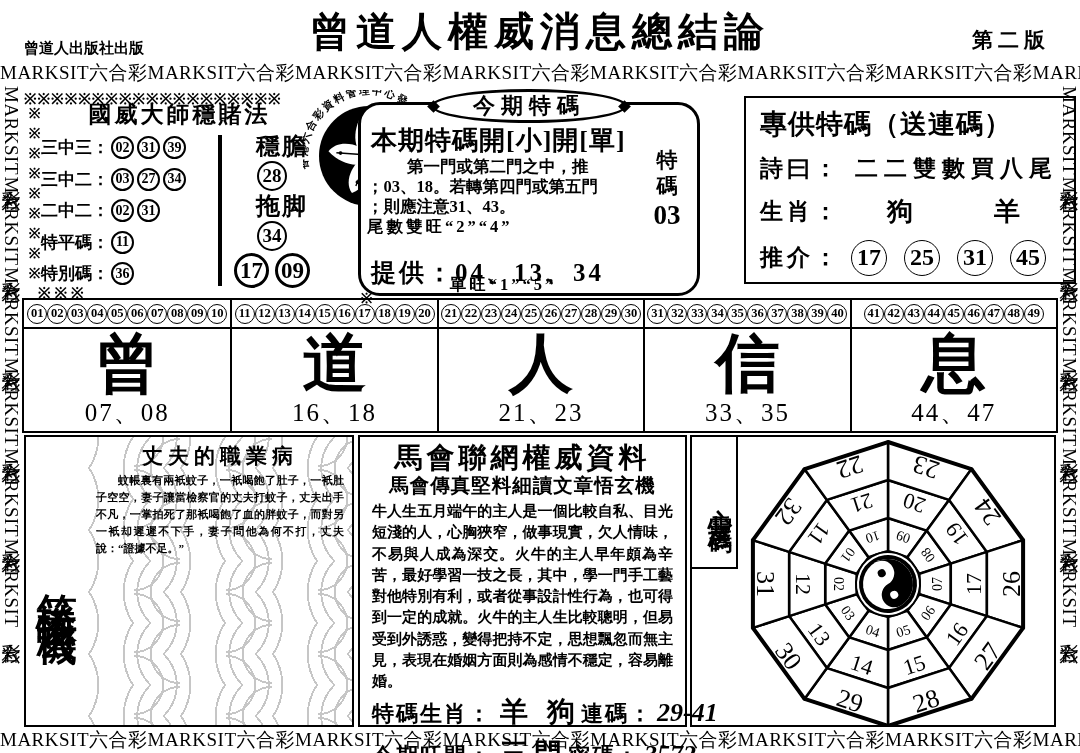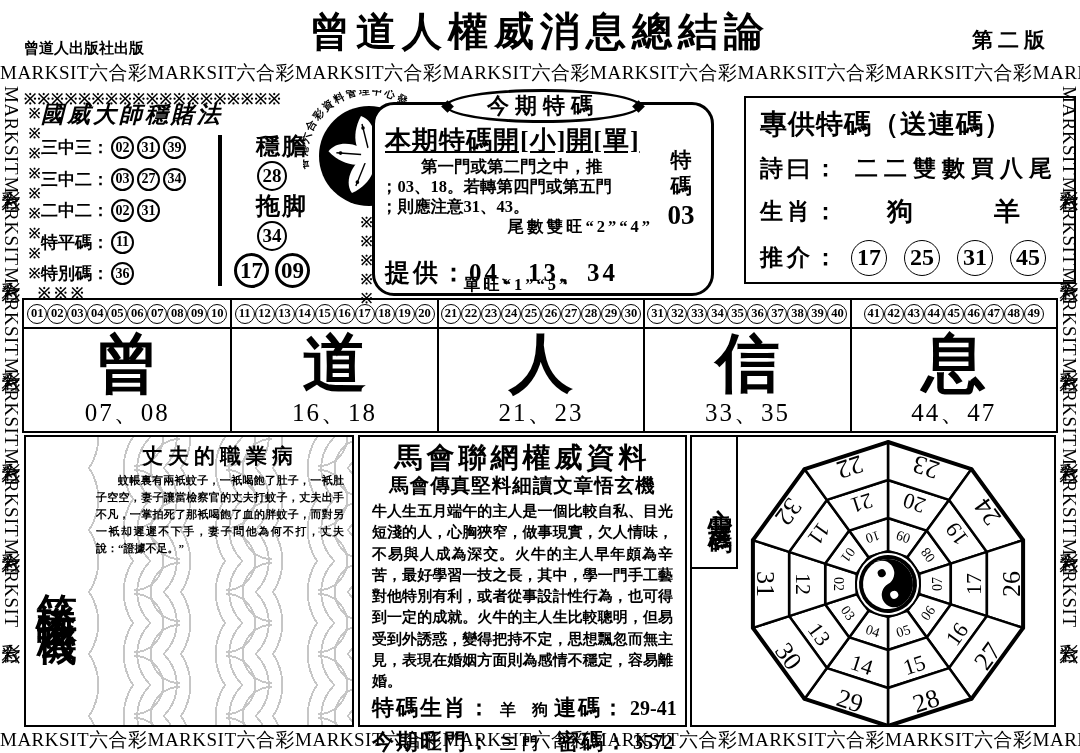--- a/index.html
+++ b/index.html
@@ -23,51 +23,51 @@
 
   
   .main{position:absolute;left:22px;top:86px;width:1036px;height:643px;}
 
   
   .master{position:absolute;left:2px;top:4px;width:294px;height:208px;}
   .ast-top{position:absolute;top:-2px;left:0;width:100%;font-size:15px;letter-spacing:1px;overflow:hidden;white-space:nowrap;font-weight:bold;}
   .ast-left{position:absolute;left:0;top:13px;height:180px;writing-mode:vertical-rl;text-orientation:upright;font-size:14px;letter-spacing:1px;overflow:hidden;font-weight:bold;}
   .ast-bottom{position:absolute;left:14px;bottom:-4px;font-size:15px;letter-spacing:4px;font-weight:bold;}
   .m-content{position:absolute;left:17px;top:12px;right:0;bottom:8px;display:flex;flex-direction:column;}
-  .m-title{text-align:left;font-size:23px;font-weight:bold;letter-spacing:3px;line-height:26px;font-style:italic;}
+  .m-title{text-align:center;font-size:23px;font-weight:bold;letter-spacing:3px;line-height:26px;}
   .m-body{flex:1;display:flex;margin-top:3px;}
   .m-rows{flex:1;display:flex;flex-direction:column;justify-content:space-between;padding:2px 0;}
   .m-row{display:flex;align-items:center;height:29px;}
   .m-label{font-size:17px;font-weight:bold;white-space:nowrap;}
   .m-nums{display:flex;gap:3px;margin-left:2px;}
   .cnum{display:inline-flex;width:23px;height:23px;border:2px solid #000;border-radius:50%;
     align-items:center;justify-content:center;font-size:14px;font-weight:bold;}
   .m-div{width:4px;background:#000;margin:4px 4px 4px 2px;}
   .m-right{width:92px;display:flex;flex-direction:column;align-items:center;justify-content:space-between;padding:2px 0;}
   .m-big{font-size:24px;font-weight:bold;letter-spacing:2px;line-height:26px;margin-left:20px;}
   .bigc{display:inline-flex;width:30px;height:30px;border:2.5px solid #000;border-radius:50%;
     align-items:center;justify-content:center;font-size:19px;font-weight:bold;}
   .feature{display:flex;gap:6px;}
   .feature .bigc{width:35px;height:35px;font-size:23px;border-width:3px;}
 
   
   .logo{position:absolute;left:281px;top:4px;width:132px;height:132px;}
   .ast-mid{position:absolute;left:334px;top:126px;height:92px;writing-mode:vertical-rl;text-orientation:upright;font-size:14px;font-weight:bold;overflow:hidden;}
 
   
-  .special{position:absolute;left:350px;top:16px;width:342px;height:194px;border:3px solid #000;border-radius:22px;background:#fff;}
+  .special{position:absolute;left:336px;top:16px;width:342px;height:194px;border:3px solid #000;border-radius:22px;background:#fff;}
   .banner{position:absolute;top:-16px;left:50%;transform:translateX(-50%);width:196px;height:34px;
     border:3px solid #000;border-radius:50%;background:#fff;display:flex;align-items:center;justify-content:center;
     font-size:22px;font-weight:bold;letter-spacing:6px;}
   .banner::before,.banner::after{content:"";position:absolute;width:9px;height:9px;background:#000;transform:rotate(45deg);}
   .banner::before{left:-5px;} .banner::after{right:-5px;}
-  .sp-head{margin:22px 8px 0 10px;font-size:26px;font-weight:bold;letter-spacing:1px;line-height:28px;text-decoration:underline;}
+  .sp-head{margin:22px 8px 0 10px;font-size:26px;font-weight:bold;letter-spacing:1px;line-height:28px;}
   .sp-lines{margin:2px 58px 0 6px;font-size:16.5px;font-weight:bold;line-height:20px;}
   .sline:nth-child(1){text-indent:40px;}
-  .sline:nth-child(4){text-align:right;letter-spacing:3px;}
+  .sline:nth-child(4){text-align:left;letter-spacing:3px;}
   .sline:nth-child(5){text-align:center;letter-spacing:3px;margin-top:38px;}
   .sp-provide{position:absolute;left:10px;bottom:4px;font-size:25px;font-weight:bold;letter-spacing:3px;}
   .sp-side{position:absolute;right:8px;top:42px;width:44px;text-align:center;font-weight:bold;}
   .sp-side .c{font-size:21px;line-height:26px;}
   .sp-side .n{font-size:27px;line-height:32px;}
 
   
   .offer{position:absolute;left:722px;top:10px;width:332px;height:188px;border:2.5px solid #000;
     padding:8px 14px 6px 14px;display:flex;flex-direction:column;justify-content:space-between;}
   .o-title{font-size:27px;font-weight:bold;letter-spacing:1px;}
@@ -105,23 +105,23 @@
 
   .club{position:absolute;left:336px;top:349px;width:329px;height:292px;border:2.5px solid #000;
     padding:5px 12px 8px 12px;display:flex;flex-direction:column;}
   .c-title{text-align:center;font-size:28px;font-weight:bold;letter-spacing:4px;line-height:32px;}
   .c-sub{text-align:center;font-size:19.5px;font-weight:bold;letter-spacing:1px;line-height:24px;}
   .c-body{margin-top:3px;font-size:15px;line-height:1.42;text-align:justify;font-weight:bold;}
   .c-row{display:flex;align-items:baseline;font-weight:bold;white-space:nowrap;}
   .c-row.r1{margin-top:auto;}
   .c-row.r2{margin-top:4px;margin-bottom:2px;}
   .c-lab{font-size:22px;letter-spacing:2px;}
-  .c-val{font-size:16px;letter-spacing:6px;margin-left:8px;}
+  .c-val{font-size:28px;letter-spacing:6px;margin-left:8px;}
   .c-lab2{font-size:22px;letter-spacing:2px;margin-left:auto;}
-  .c-val2{font-size:20px;margin-left:4px;}
+  .c-val2{font-size:26px;margin-left:4px;font-style:italic;}
 
   .wheelbox{position:absolute;left:668px;top:349px;width:366px;height:292px;border:2.5px solid #000;}
   .w-label{position:absolute;left:0;top:0;width:46px;height:132px;border-right:2.5px solid #000;border-bottom:2.5px solid #000;
     writing-mode:vertical-rl;text-orientation:upright;font-size:24px;font-weight:bold;letter-spacing:7px;
     display:flex;justify-content:center;padding-top:4px;}
   .w-svg{position:absolute;right:2px;top:1px;}
 </style>
 </head>
 <body>
 

